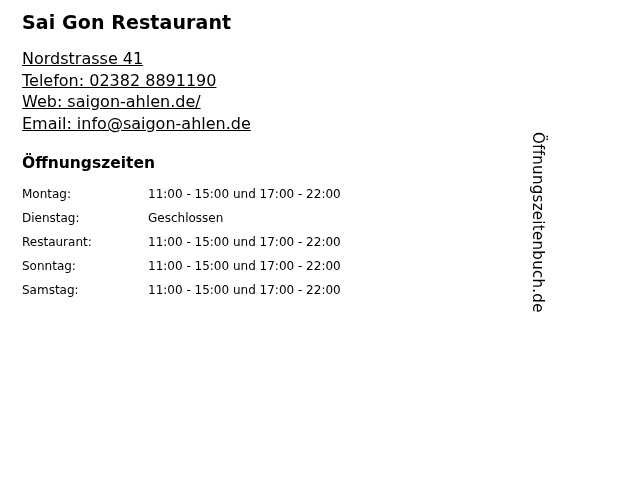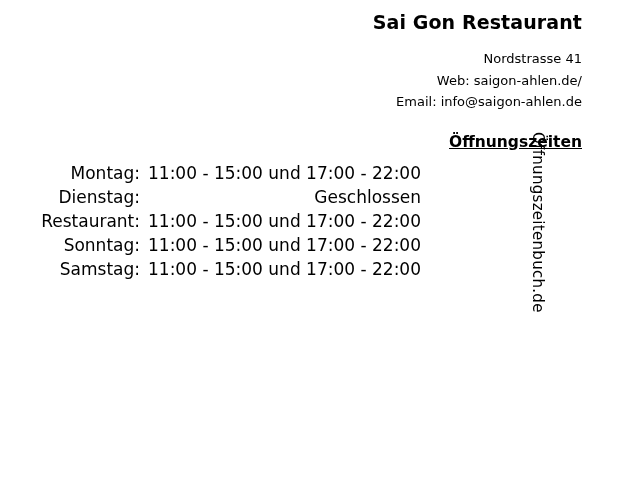--- a/index.html
+++ b/index.html
@@ -13,52 +13,51 @@
     position: relative;
     font-family: "DejaVu Sans", sans-serif;
     color: #000000;
     overflow: hidden;
   }
   .page {
     position: absolute;
     left: 0; top: 0;
     width: 553px;
     height: 480px;
-    text-align: right;
   }
   .content {
     position: absolute;
     left: 22px;
     top: 10px;
     width: 560px;
   }
   .title {
     font-size: 19px;
     font-weight: bold;
     letter-spacing: 0.1px;
     margin: 0 0 14px 0;
     line-height: 24px;
   }
   .address-block {
-    font-size: 13px;
+    font-size: 16px;
     line-height: 21.5px;
+    text-decoration: underline;
   }
   .address-line {
     white-space: nowrap;
   }
   .section-title {
     font-size: 15.5px;
     font-weight: bold;
     margin-top: 20px;
     margin-bottom: 14px;
-    text-decoration: underline;
   }
   table.hours {
     border-collapse: collapse;
-    font-size: 17px;
+    font-size: 12px;
   }
   table.hours td {
     padding: 0 0 7px 0;
     vertical-align: top;
     line-height: 17px;
     white-space: nowrap;
   }
   table.hours td.day {
     width: 118px;
     padding-right: 8px;
@@ -79,20 +78,21 @@
 <body>
 
 <div class="page">
 
   <div class="content">
 
     <h1 class="title">Sai Gon Restaurant</h1>
 
     <div class="address-block">
       <div class="address-line">Nordstrasse 41</div>
+      <div class="address-line">Telefon: 02382 8891190</div>
       <div class="address-line">Web: saigon-ahlen.de/</div>
       <div class="address-line">Email: info@saigon-ahlen.de</div>
     </div>
 
     <div class="section-title">Öffnungszeiten</div>
 
     <table class="hours">
       <tbody>
         <tr>
           <td class="day">Montag:</td>

